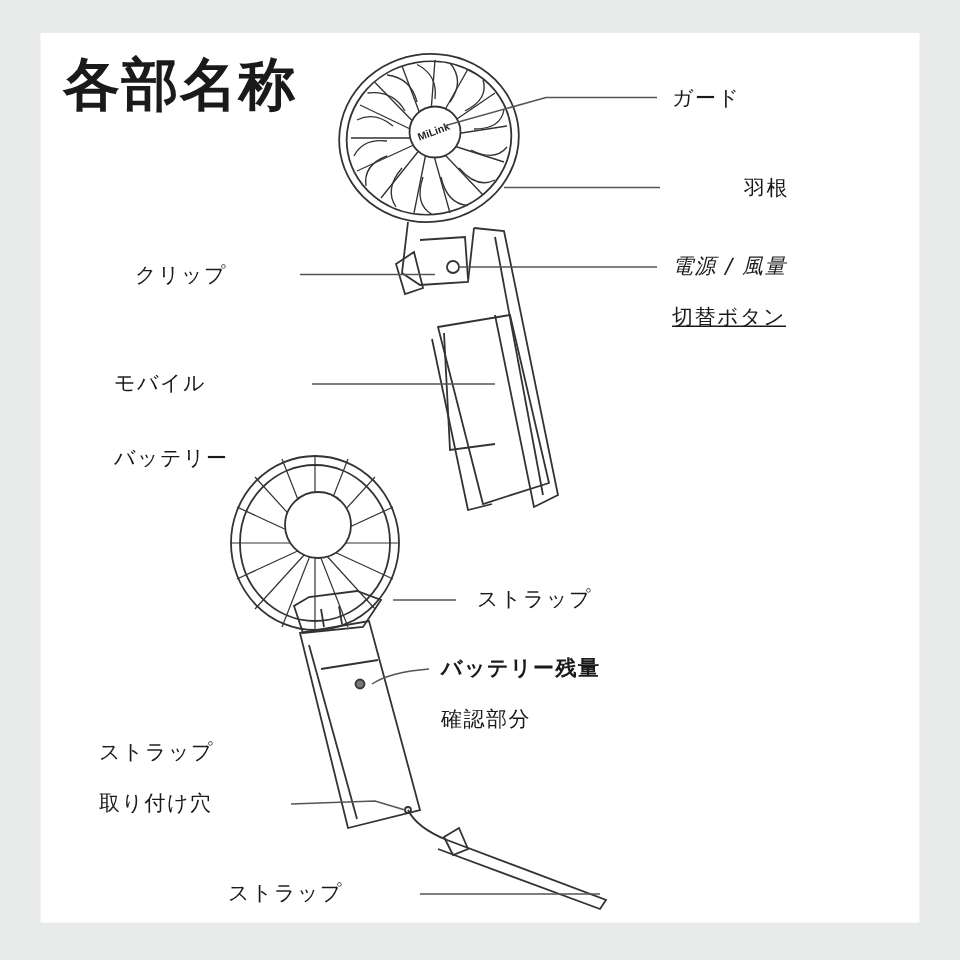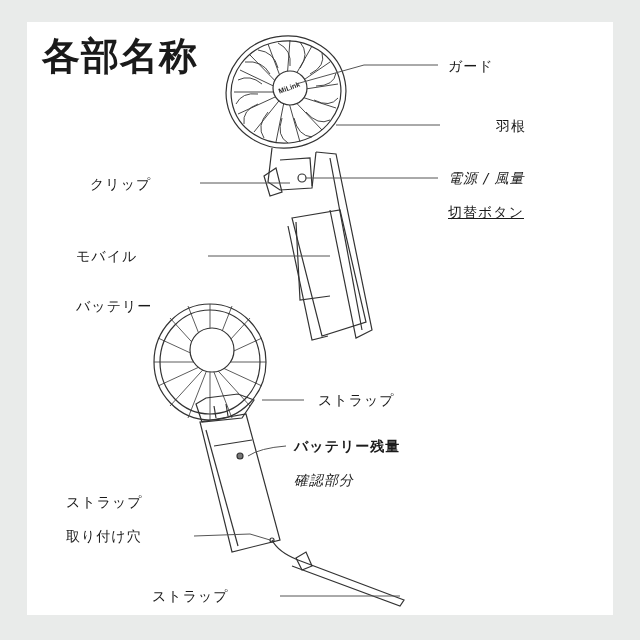--- a/index.html
+++ b/index.html
@@ -83,16 +83,16 @@
 
 <div class="label" style="left:448px;top:52px;">ガード</div>
 <div class="label" style="left:448px;top:112px;margin-left:48px;">羽根</div>
 <div class="label" style="left:448px;top:164px;font-style:italic;">電源 / 風量</div>
 <div class="label" style="left:448px;top:198px;text-decoration:underline;">切替ボタン</div>
 <div class="label" style="left:90px;top:170px;text-align:center;">クリップ</div>
 <div class="label" style="left:76px;top:242px;text-align:right;">モバイル</div>
 <div class="label" style="left:76px;top:292px;">バッテリー</div>
 <div class="label" style="left:318px;top:386px;">ストラップ</div>
 <div class="label" style="left:294px;top:432px;font-weight:bold;">バッテリー残量</div>
-<div class="label" style="left:294px;top:466px;font-style:italic;">確認部分</div>
+<div class="label" style="left:294px;top:466px;">確認部分</div>
 <div class="label" style="left:66px;top:488px;">ストラップ</div>
 <div class="label" style="left:66px;top:522px;text-align:right;">取り付け穴</div>
 <div class="label" style="left:152px;top:582px;">ストラップ</div>
 
 </body></html>

